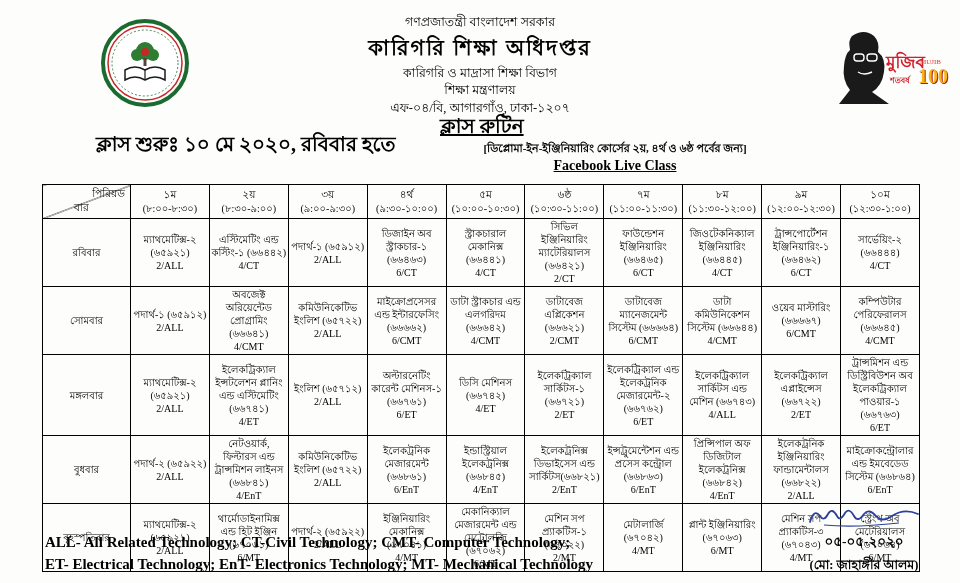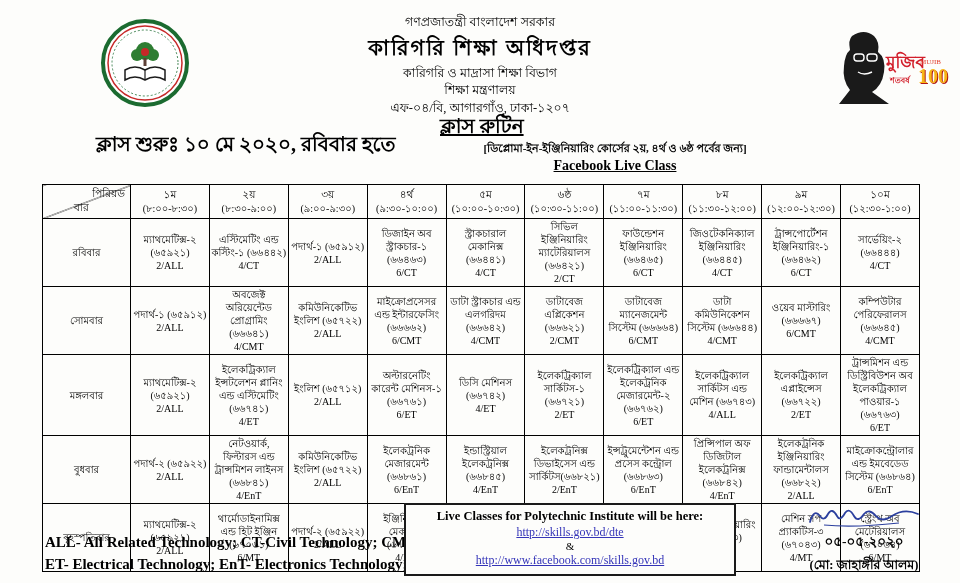--- a/index.html
+++ b/index.html
@@ -386,26 +386,20 @@
           </td>
         </tr>
       </tbody>
   </table>
 
   <div class="legend">
     <div>ALL- All Related Technology; CT-Civil Technology; CMT- Computer Technology;</div>
     <div>ET- Electrical Technology; EnT- Electronics Technology; MT- Mechanical Technology</div>
   </div>
 
-  <div class="live-box">
-    <div class="live-heading">Live Classes for Polytechnic Institute will be here:</div>
-    <a href="#" style="color: rgb(52, 52, 184);">http://skills.gov.bd/dte</a>
-    <span class="amp">&amp;</span>
-    <a href="#" style="color: rgb(52, 52, 184);">http://www.facebook.com/skills.gov.bd</a>
-  </div>
 
   <div class="sign-block">
     <svg class="sig-svg" width="120" height="26" viewBox="0 0 120 26">
       <path d="M6 18 Q10 4 16 12 Q20 18 24 10 Q28 3 33 12 Q36 18 41 9 Q45 3 50 12 Q54 19 60 10 Q65 4 72 12 Q78 19 88 12 Q100 4 114 10" fill="none" stroke="#2b3f9e" stroke-width="1.8" stroke-linecap="round"></path>
       <path d="M20 21 Q50 24 95 19" fill="none" stroke="#2b3f9e" stroke-width="1.2"></path>
     </svg>
     <div class="sign-date">০৫-০৫-২০২০</div>
     <div class="sign-name">(মো: জাহাঙ্গীর আলম)</div>
     <div class="sign-title">পরিচালক (পরিকল্পনা ও উন্নয়ন)</div>
   </div>

